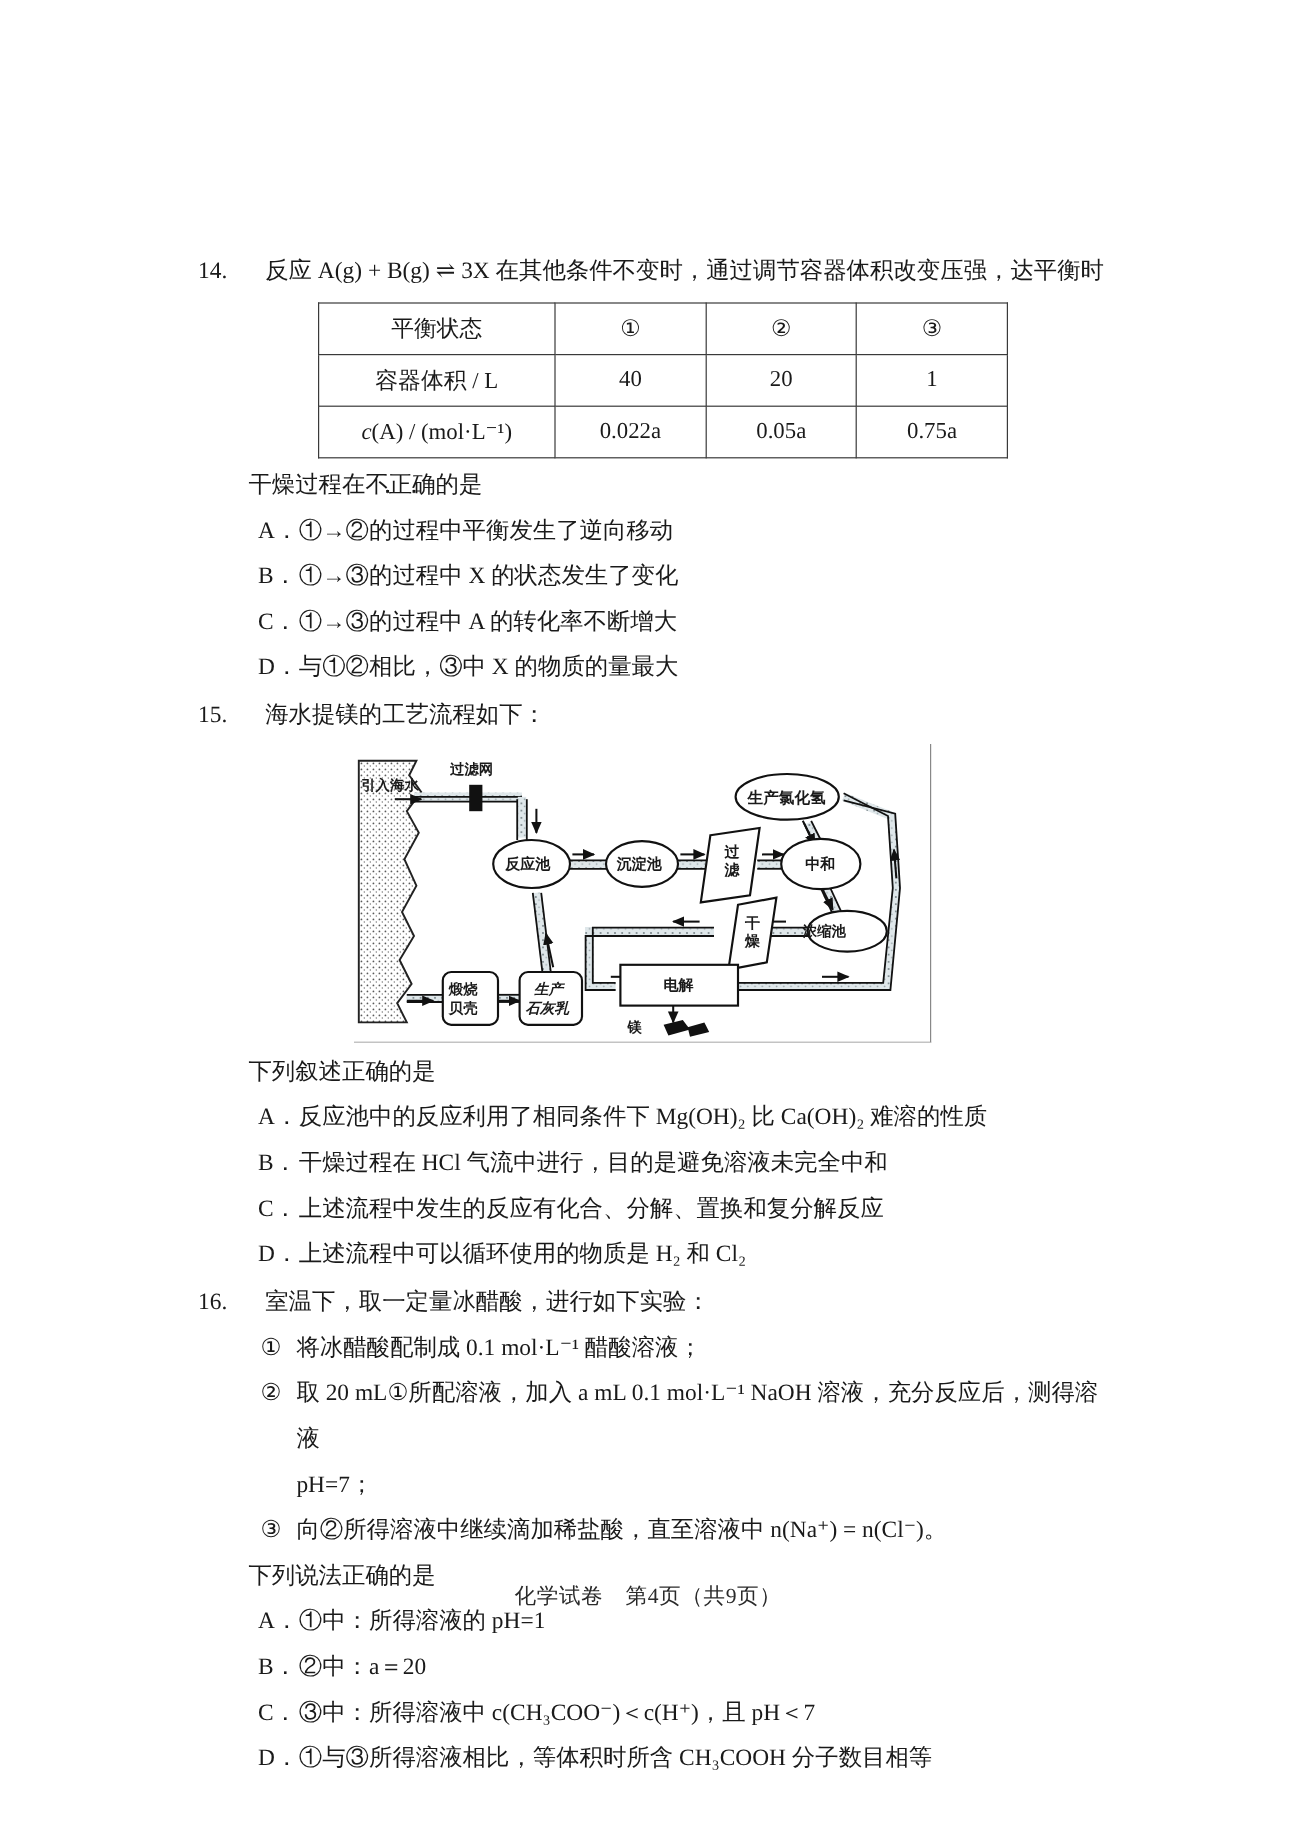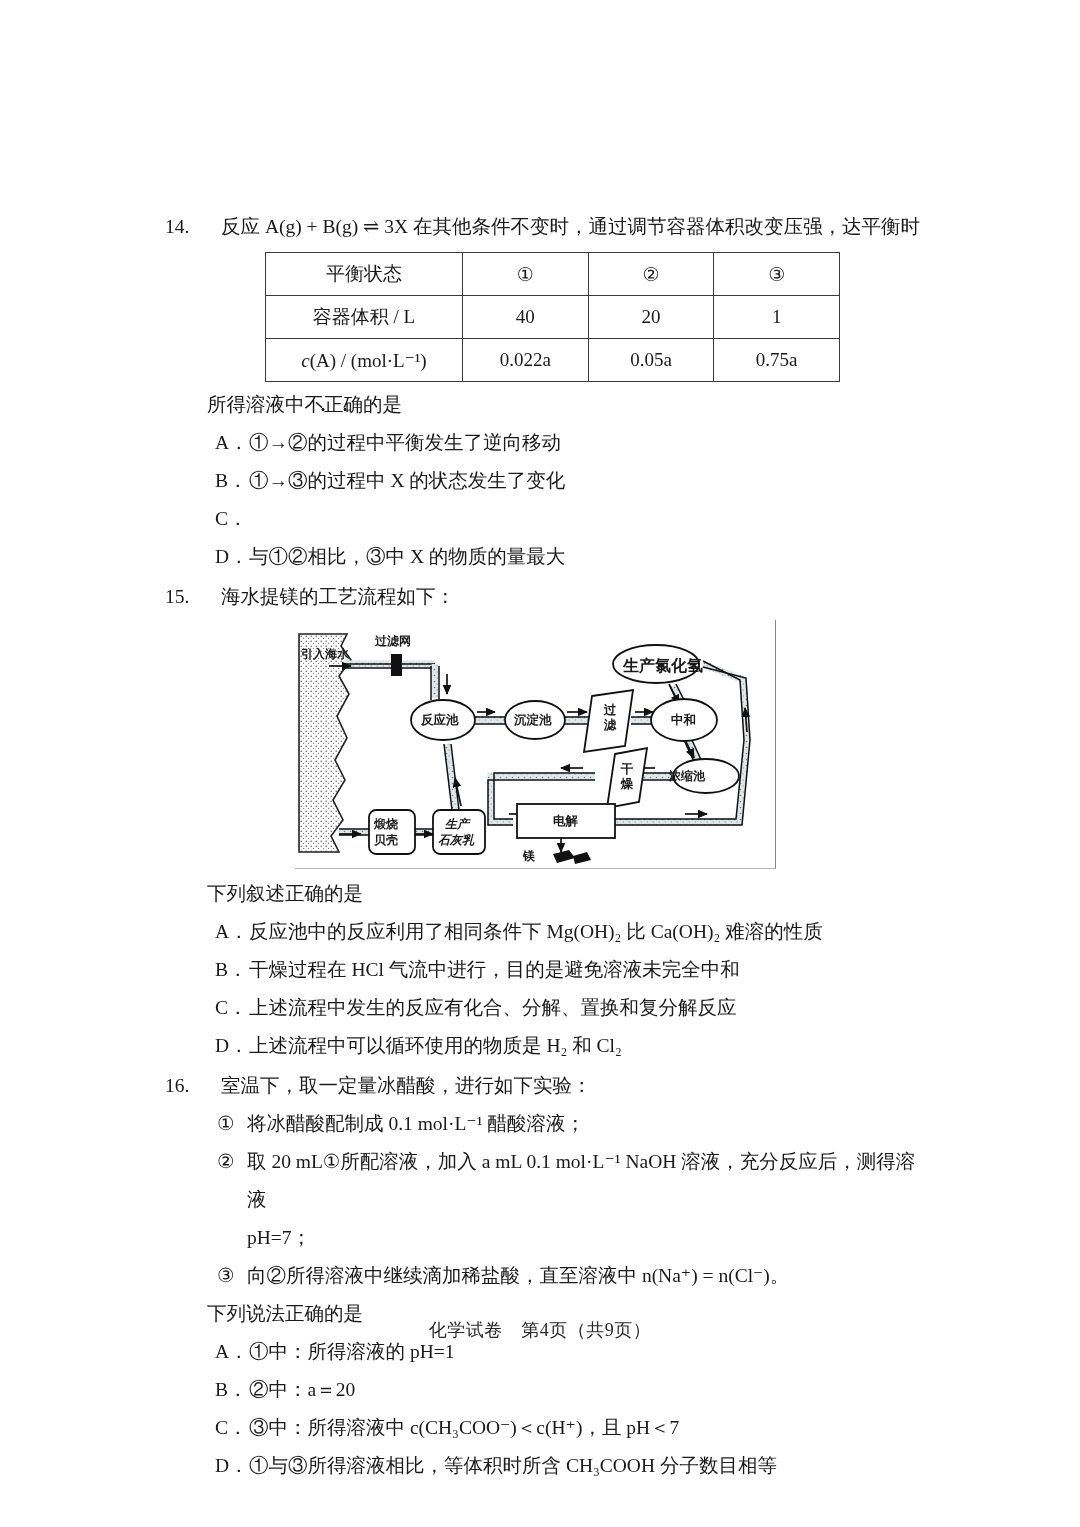--- a/index.html
+++ b/index.html
@@ -176,32 +176,33 @@
             <tr>
               <td class="c0"><span class="ital">c</span><span>(A) / (mol·L⁻¹)</span></td>
               <td class="cd">0.022a</td>
               <td class="cd">0.05a</td>
               <td class="cd">0.75a</td>
             </tr>
           </tbody>
         </table>
       </div>
 
-      <div class="prompt"><span>所得溶液中</span><span class="emph">不正确</span><span>的是</span></div>
+      <div class="prompt"><span>干燥过程在</span><span class="emph">不正确</span><span>的是</span></div>
 
       <div class="opt">
         <span class="opt-label">A．</span>
         <span class="opt-body">①→②的过程中平衡发生了逆向移动</span>
       </div>
       <div class="opt">
         <span class="opt-label">B．</span>
         <span class="opt-body">①→③的过程中 X 的状态发生了变化</span>
       </div>
       <div class="opt">
         <span class="opt-label">C．</span>
+        <span class="opt-body">①→③的过程中 A 的转化率不断增大</span>
       </div>
       <div class="opt">
         <span class="opt-label">D．</span>
         <span class="opt-body">与①②相比，③中 X 的物质的量最大</span>
       </div>
     </div>
 
     <div class="q-block">
       <div class="q-line">
         <span class="q-num">15.</span>
@@ -336,21 +337,21 @@
             </g>
           </svg>
 
           <div style="position:absolute; left:0; top:0; width:480px; height:248px; pointer-events:none; font-family:'Liberation Serif', serif;">
             <span style="position:absolute; left:6px; top:26px; font-size:12px; font-weight:700; ">引入海水</span>
             <span style="position:absolute; left:80px; top:13px; font-size:12px; font-weight:700;">过滤网</span>
             <span style="position:absolute; left:126px; top:92px; font-size:12.5px; font-weight:700;">反应池</span>
             <span style="position:absolute; left:219px; top:92px; font-size:12.5px; font-weight:700;">沉淀池</span>
             <span style="position:absolute; left:307px; top:83px; width:16px; font-size:12.5px; font-weight:700; line-height:15px; text-align:center;">过滤</span>
             <span style="position:absolute; left:376px; top:92px; font-size:12.5px; font-weight:700;">中和</span>
-            <span style="position:absolute; left:328px; top:36px; font-size:16px; font-weight:700;">生产氯化氢</span>
+            <span style="position:absolute; left:328px; top:36px; font-size:13px; font-weight:700;">生产氯化氢</span>
             <span style="position:absolute; left:374px; top:148px; font-size:12px; font-weight:700;">浓缩池</span>
             <span style="position:absolute; left:324px; top:142px; width:16px; font-size:12.5px; font-weight:700; line-height:15px; text-align:center;">干燥</span>
             <span style="position:absolute; left:258px; top:193px; font-size:12.5px; font-weight:700;">电解</span>
             <span style="position:absolute; left:228px; top:228px; font-size:12px; font-weight:700;">镁</span>
             <span style="position:absolute; left:79px; top:196px; font-size:12px; font-weight:700;text-align:center;">煅烧</span>
             <span style="position:absolute; left:79px; top:212px; font-size:12px; font-weight:700;">贝壳</span>
             <span style="position:absolute; left:150px; top:196px; font-size:12px; font-weight:700; font-style:italic;">生产</span>
             <span style="position:absolute; left:143px; top:212px; font-size:12px; font-weight:700; font-style:italic;">石灰乳</span>
           </div>
         </div>

